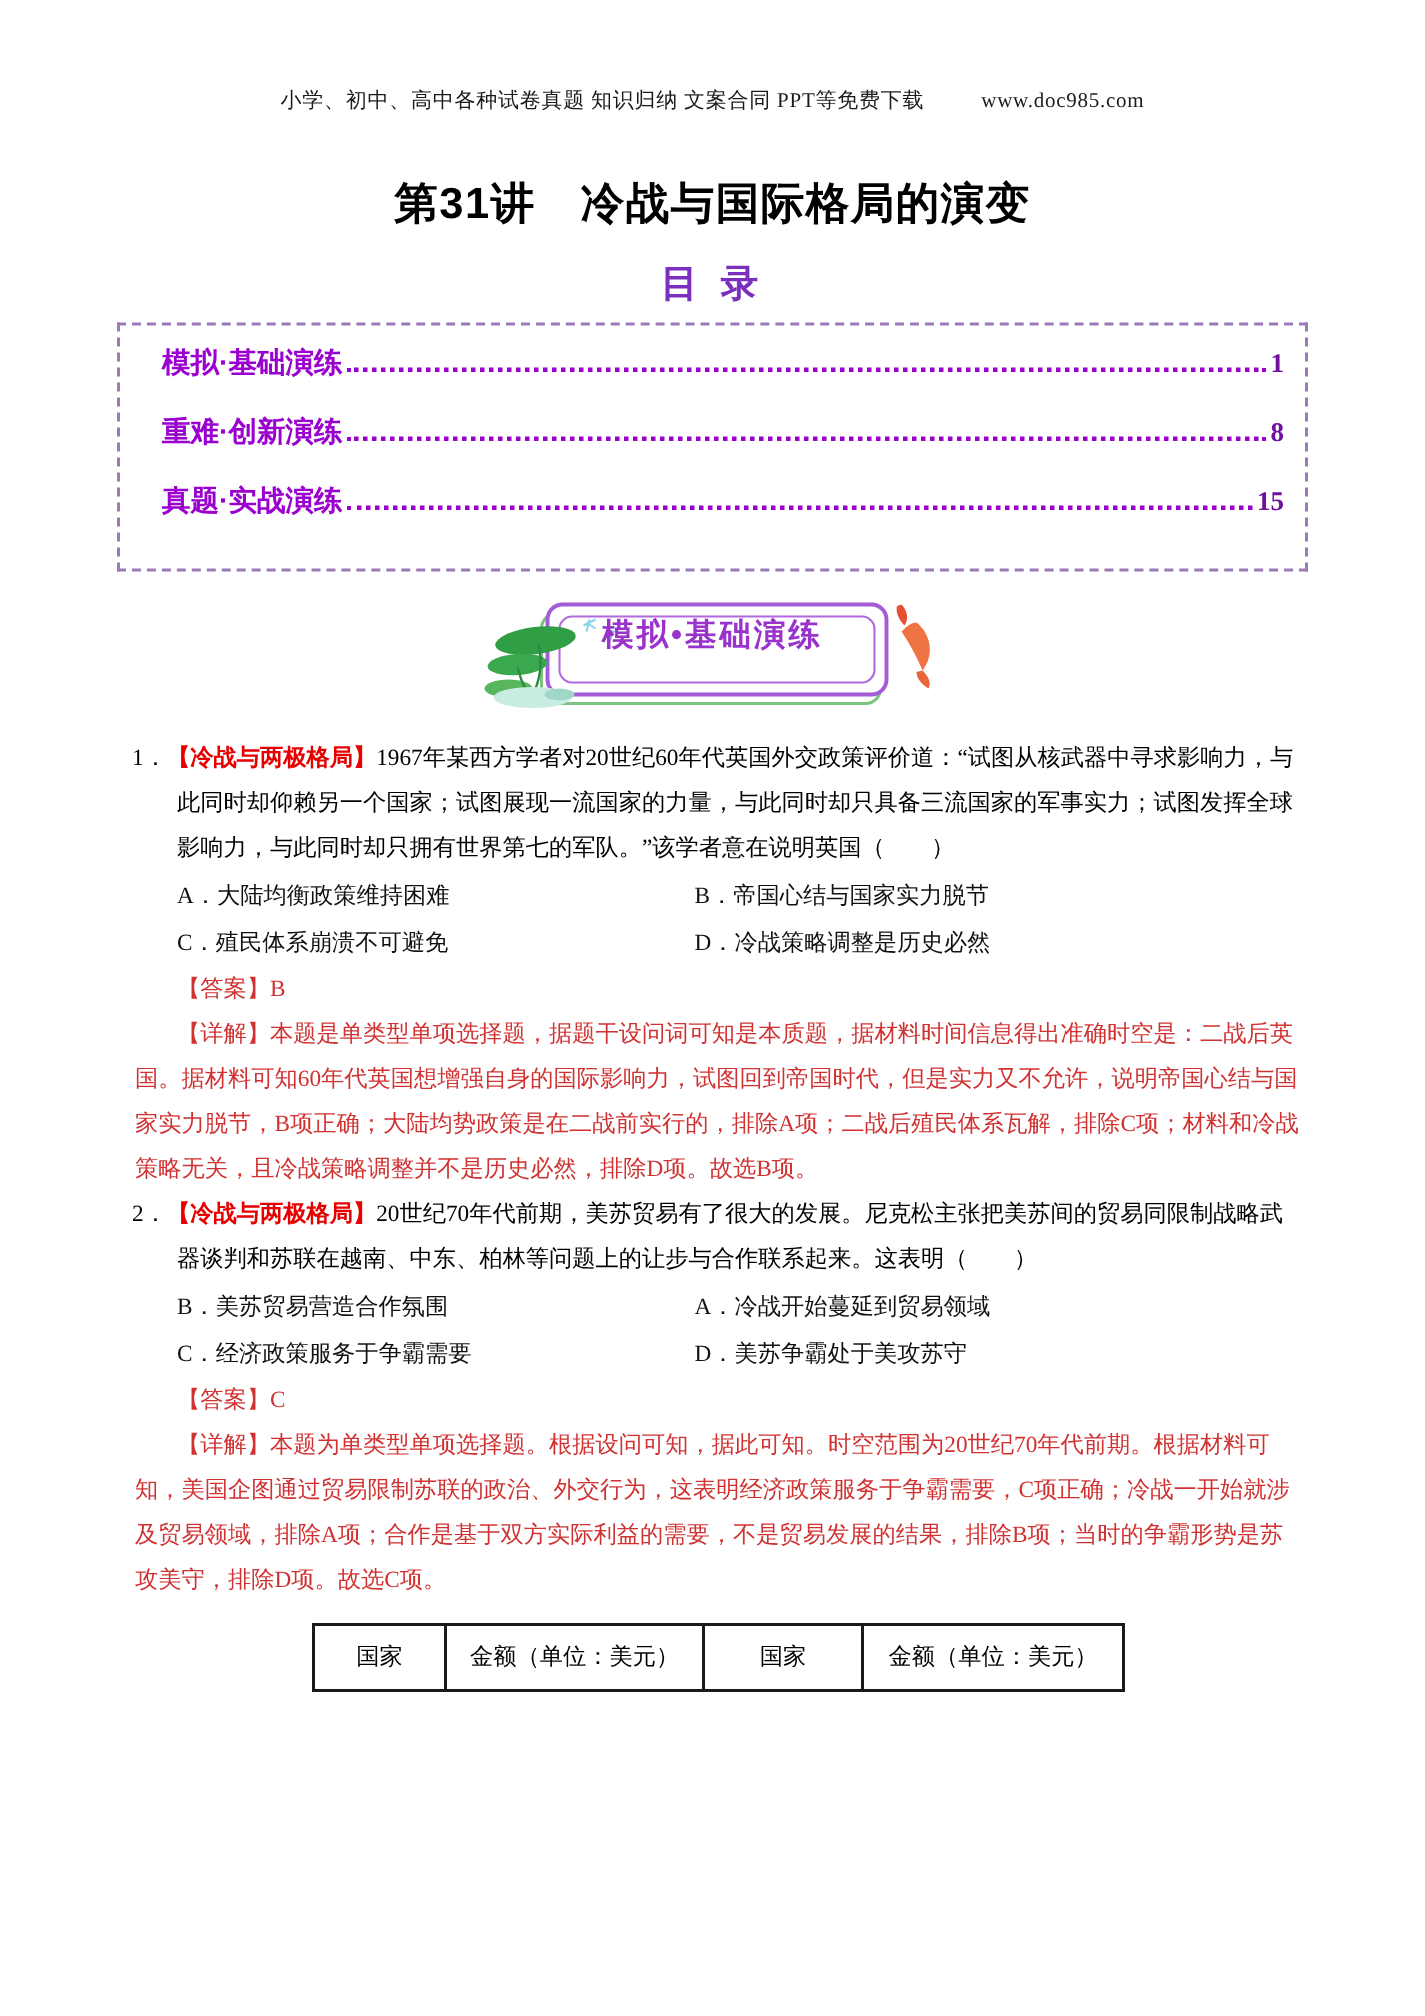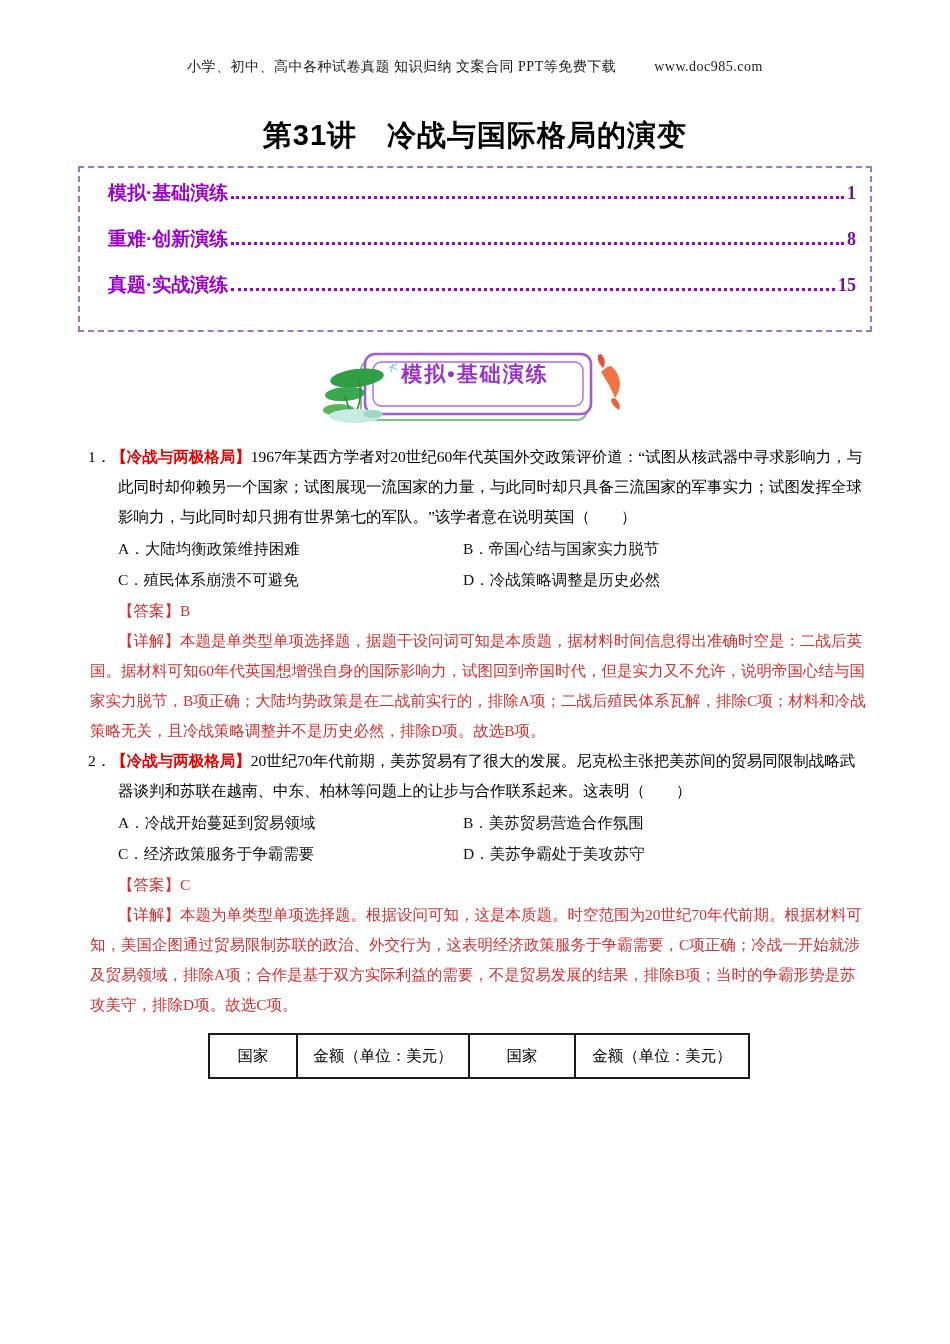--- a/index.html
+++ b/index.html
@@ -82,20 +82,21 @@
 
 <div class="page">
 
   <div class="site-header">
     <span>小学、初中、高中各种试卷真题 知识归纳 文案合同 PPT等免费下载</span>
     <a class="site-url" href="#">www.doc985.com</a>
   </div>
 
   <div class="doc-title">第31讲　冷战与国际格局的演变</div>
 
+  <div class="toc-heading">目 录</div>
 
   <div class="toc-box">
     <div class="toc-row">
       <span class="toc-label">模拟·基础演练</span>
       <span class="toc-dots"></span>
       <span class="toc-page">1</span>
     </div>
     <div class="toc-row">
       <span class="toc-label">重难·创新演练</span>
       <span class="toc-dots"></span>
@@ -152,27 +153,27 @@
         <span>C．殖民体系崩溃不可避免</span>
         <span>D．冷战策略调整是历史必然</span>
       </div>
       <p class="q-answer"><span>【答案】</span><span>B</span></p>
       <p class="q-detail"><span>【详解】</span><span>本题是单类型单项选择题，据题干设问词可知是本质题，据材料时间信息得出准确时空是：二战后英国。据材料可知60年代英国想增强自身的国际影响力，试图回到帝国时代，但是实力又不允许，说明帝国心结与国家实力脱节，B项正确；大陆均势政策是在二战前实行的，排除A项；二战后殖民体系瓦解，排除C项；材料和冷战策略无关，且冷战策略调整并不是历史必然，排除D项。故选B项。</span></p>
     </div>
 
     <div>
       <p class="q-stem"><span class="q-num">2．</span><span class="tag">【冷战与两极格局】</span><span>20世纪70年代前期，美苏贸易有了很大的发展。尼克松主张把美苏间的贸易同限制战略武器谈判和苏联在越南、中东、柏林等问题上的让步与合作联系起来。这表明（　　）</span></p>
       <div class="q-options">
+        <span>B．美苏贸易营造合作氛围</span>
         <span>A．冷战开始蔓延到贸易领域</span>
-        <span>B．美苏贸易营造合作氛围</span>
         <span>C．经济政策服务于争霸需要</span>
         <span>D．美苏争霸处于美攻苏守</span>
       </div>
       <p class="q-answer"><span>【答案】</span><span>C</span></p>
-      <p class="q-detail"><span>【详解】</span><span>本题为单类型单项选择题。根据设问可知，这是本质题。时空范围为20世纪70年代前期。根据材料可知，美国企图通过贸易限制苏联的政治、外交行为，这表明经济政策服务于争霸需要，C项正确；冷战一开始就涉及贸易领域，排除A项；合作是基于双方实际利益的需要，不是贸易发展的结果，排除B项；当时的争霸形势是苏攻美守，排除D项。故选C项。</span></p>
+      <p class="q-detail"><span>【详解】</span><span>本题为单类型单项选择题。根据设问可知，据此可知。时空范围为20世纪70年代前期。根据材料可知，美国企图通过贸易限制苏联的政治、外交行为，这表明经济政策服务于争霸需要，C项正确；冷战一开始就涉及贸易领域，排除A项；合作是基于双方实际利益的需要，不是贸易发展的结果，排除B项；当时的争霸形势是苏攻美守，排除D项。故选C项。</span></p>
     </div>
 
     <div>
       <table class="data-table">
         <tbody>
             <tr>
           <th class="col-country">国家</th>
           <th class="col-amount">金额（单位：美元）</th>
           <th class="col-country2">国家</th>
           <th class="col-amount2">金额（单位：美元）</th>

